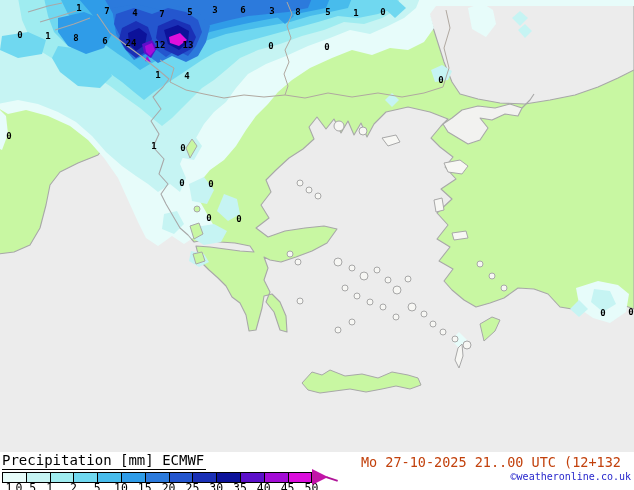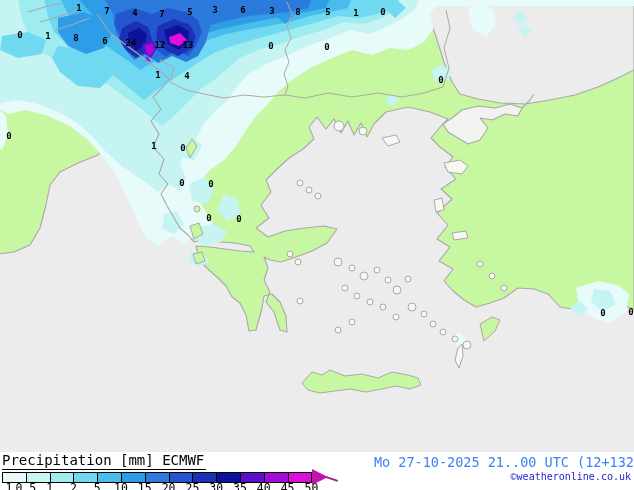--- a/index.html
+++ b/index.html
@@ -12,21 +12,21 @@
   #legend-title{position:absolute;left:2px;top:0px;width:204px;height:17px;
     font-size:14px;color:#000;border-bottom:1px solid #000;white-space:nowrap;letter-spacing:0px;}
   #colorbar{position:absolute;left:2px;top:20px;height:9px;display:flex;}
   #colorbar .cell{width:22.8px;height:9px;border:1px solid #000;border-left:none;}
   #colorbar .cell:first-child{border-left:1px solid #000;}
   #scale-labels{position:absolute;left:2px;top:29px;height:10px;font-size:11.5px;color:#000;}
   #scale-labels span{position:absolute;top:0;transform:translateX(-50%);}
   #bar-arrow{position:absolute;left:312px;top:17px;width:0;height:0;
     border-top:8px solid transparent;border-bottom:8px solid transparent;border-left:16px solid #c214a8;}
   #bar-arrow-tail{position:absolute;left:326px;top:26px;width:12px;height:2px;background:#b01498;transform:rotate(18deg);}
-  #footer-datetime{position:absolute;right:0px;top:2px;font-size:13.5px;color:#3b82f6;white-space:nowrap;}
+  #footer-datetime{position:absolute;right:13px;top:2px;font-size:13.5px;color:#c2410c;white-space:nowrap;}
   #footer-copyright{position:absolute;right:3px;top:19px;font-size:10px;color:#2626cc;white-space:nowrap;}
 </style>
 </head>
 <body>
 
 <div id="map-wrap">
 <svg width="634" height="452" viewBox="0 0 634 452" xmlns="http://www.w3.org/2000/svg">
 
   <rect x="-2" y="-2" width="638" height="456" fill="#ececec"></rect>
 

